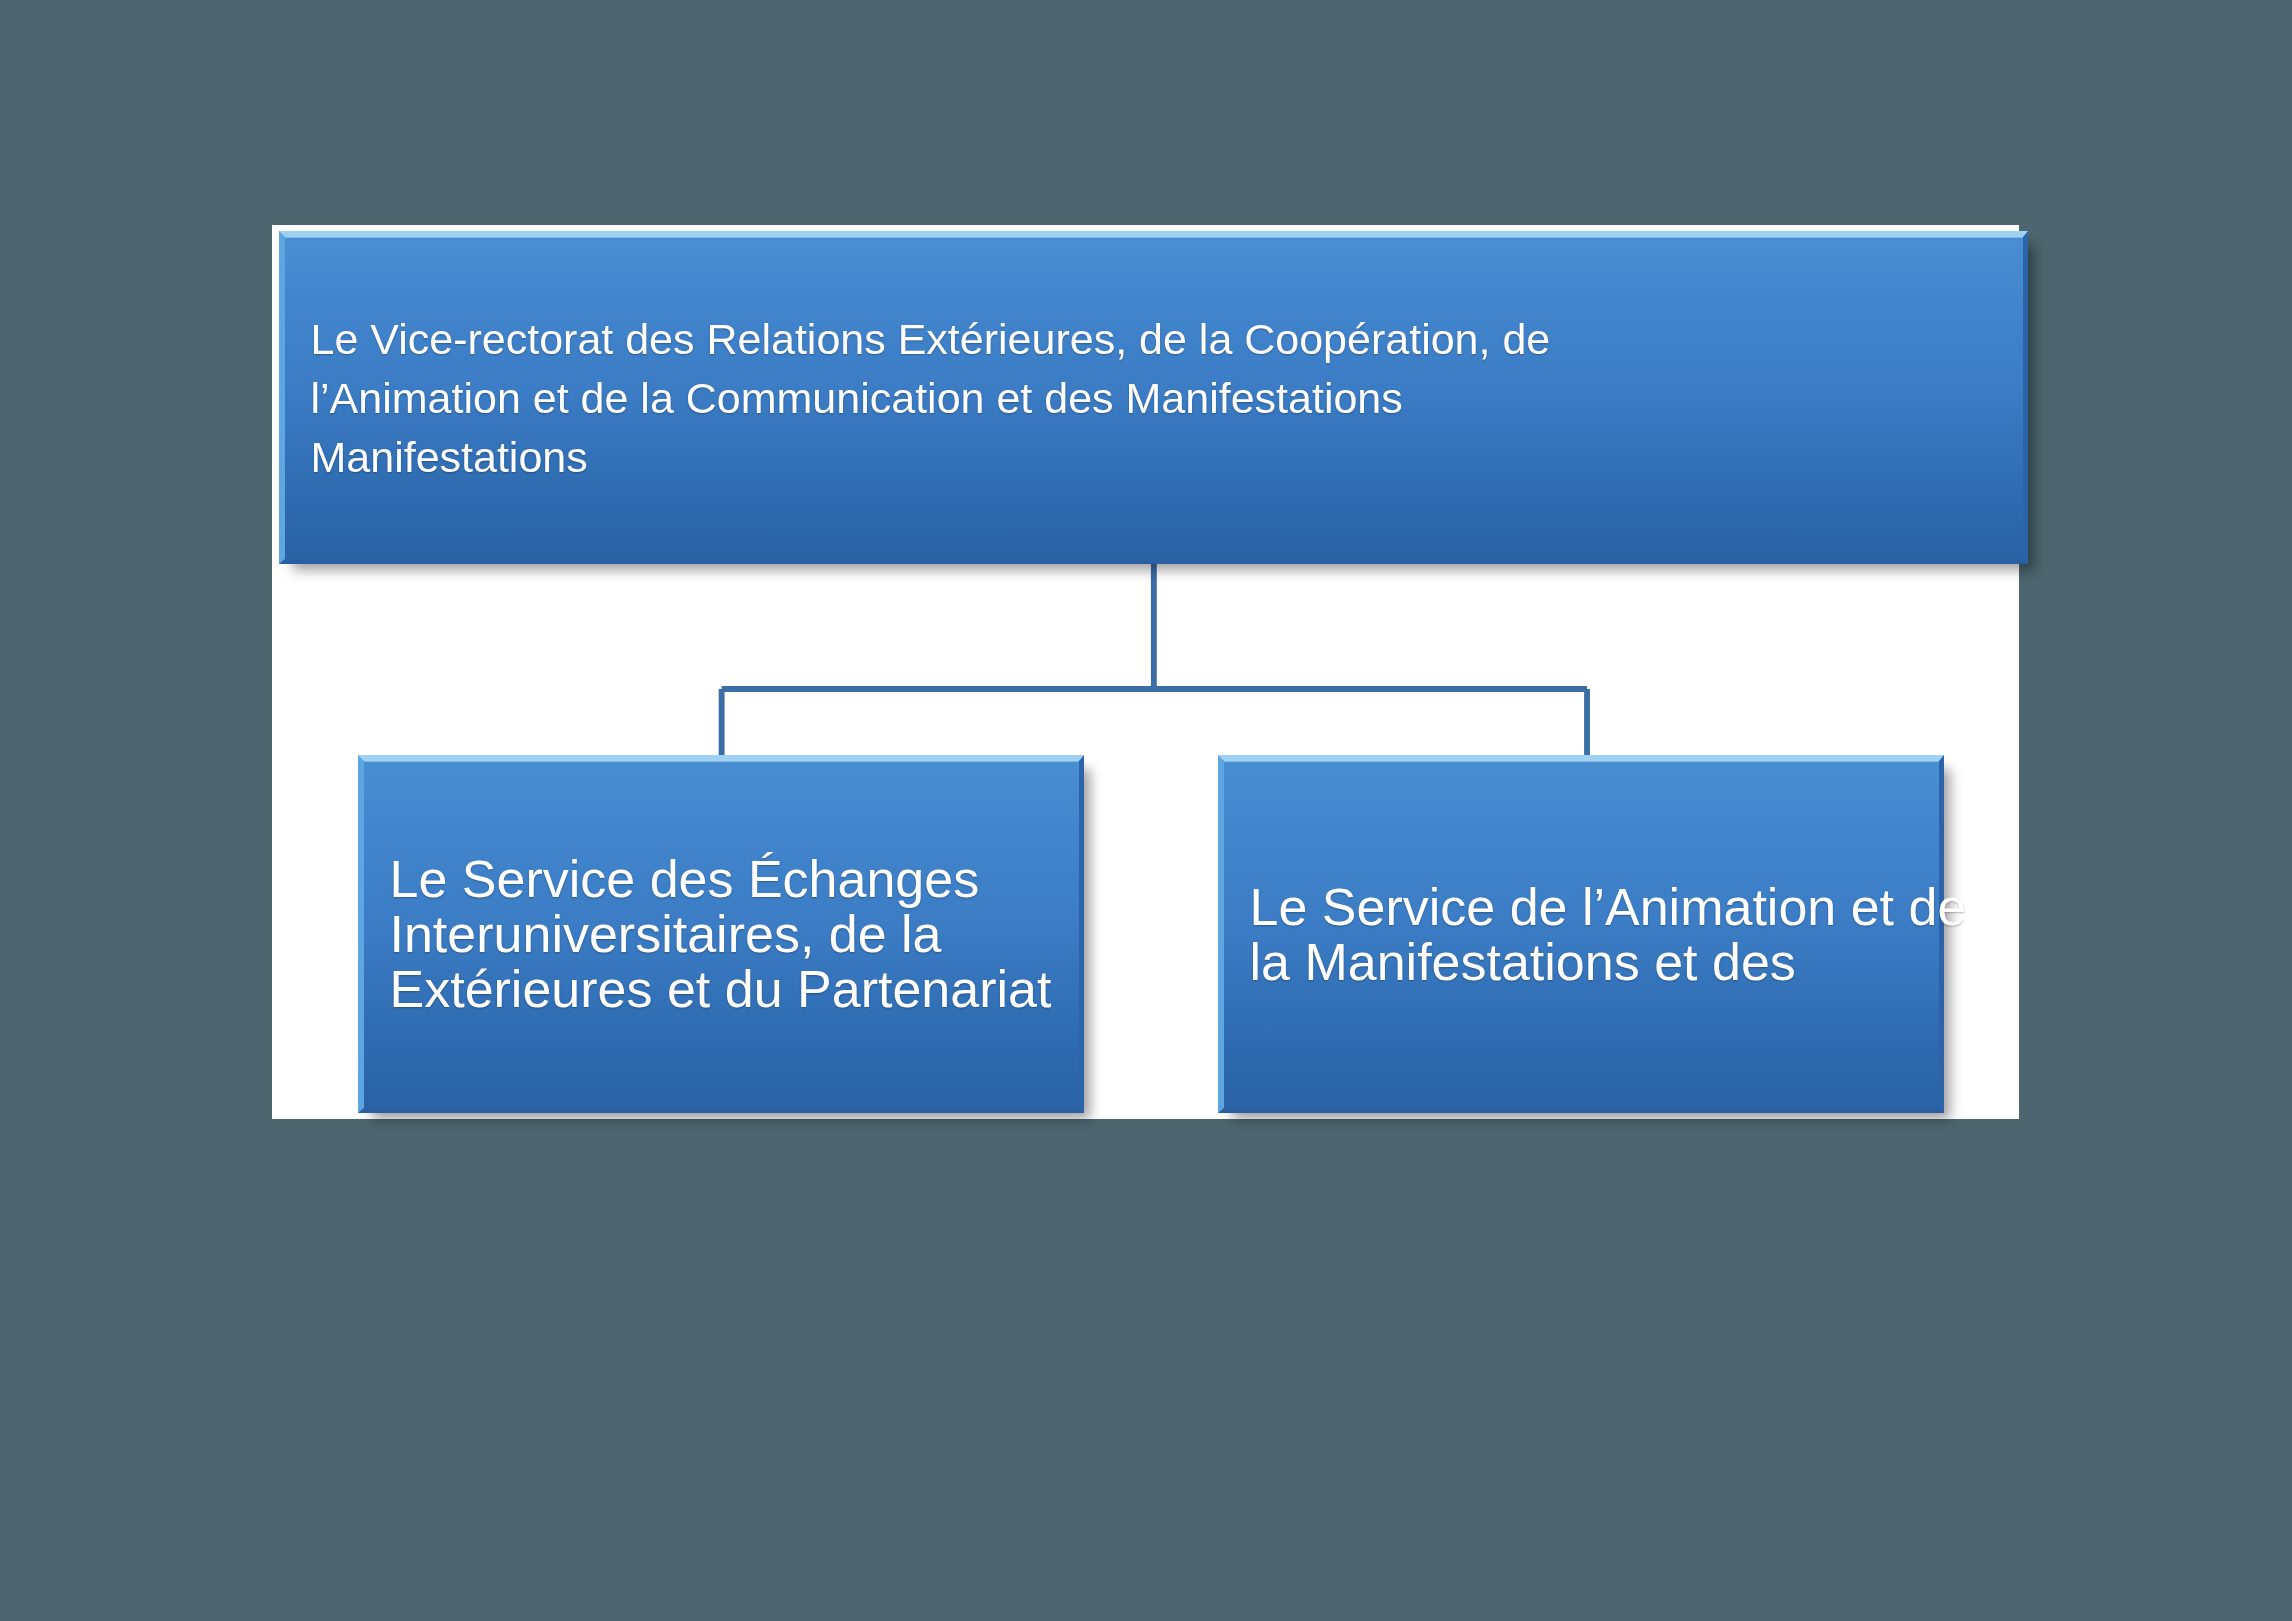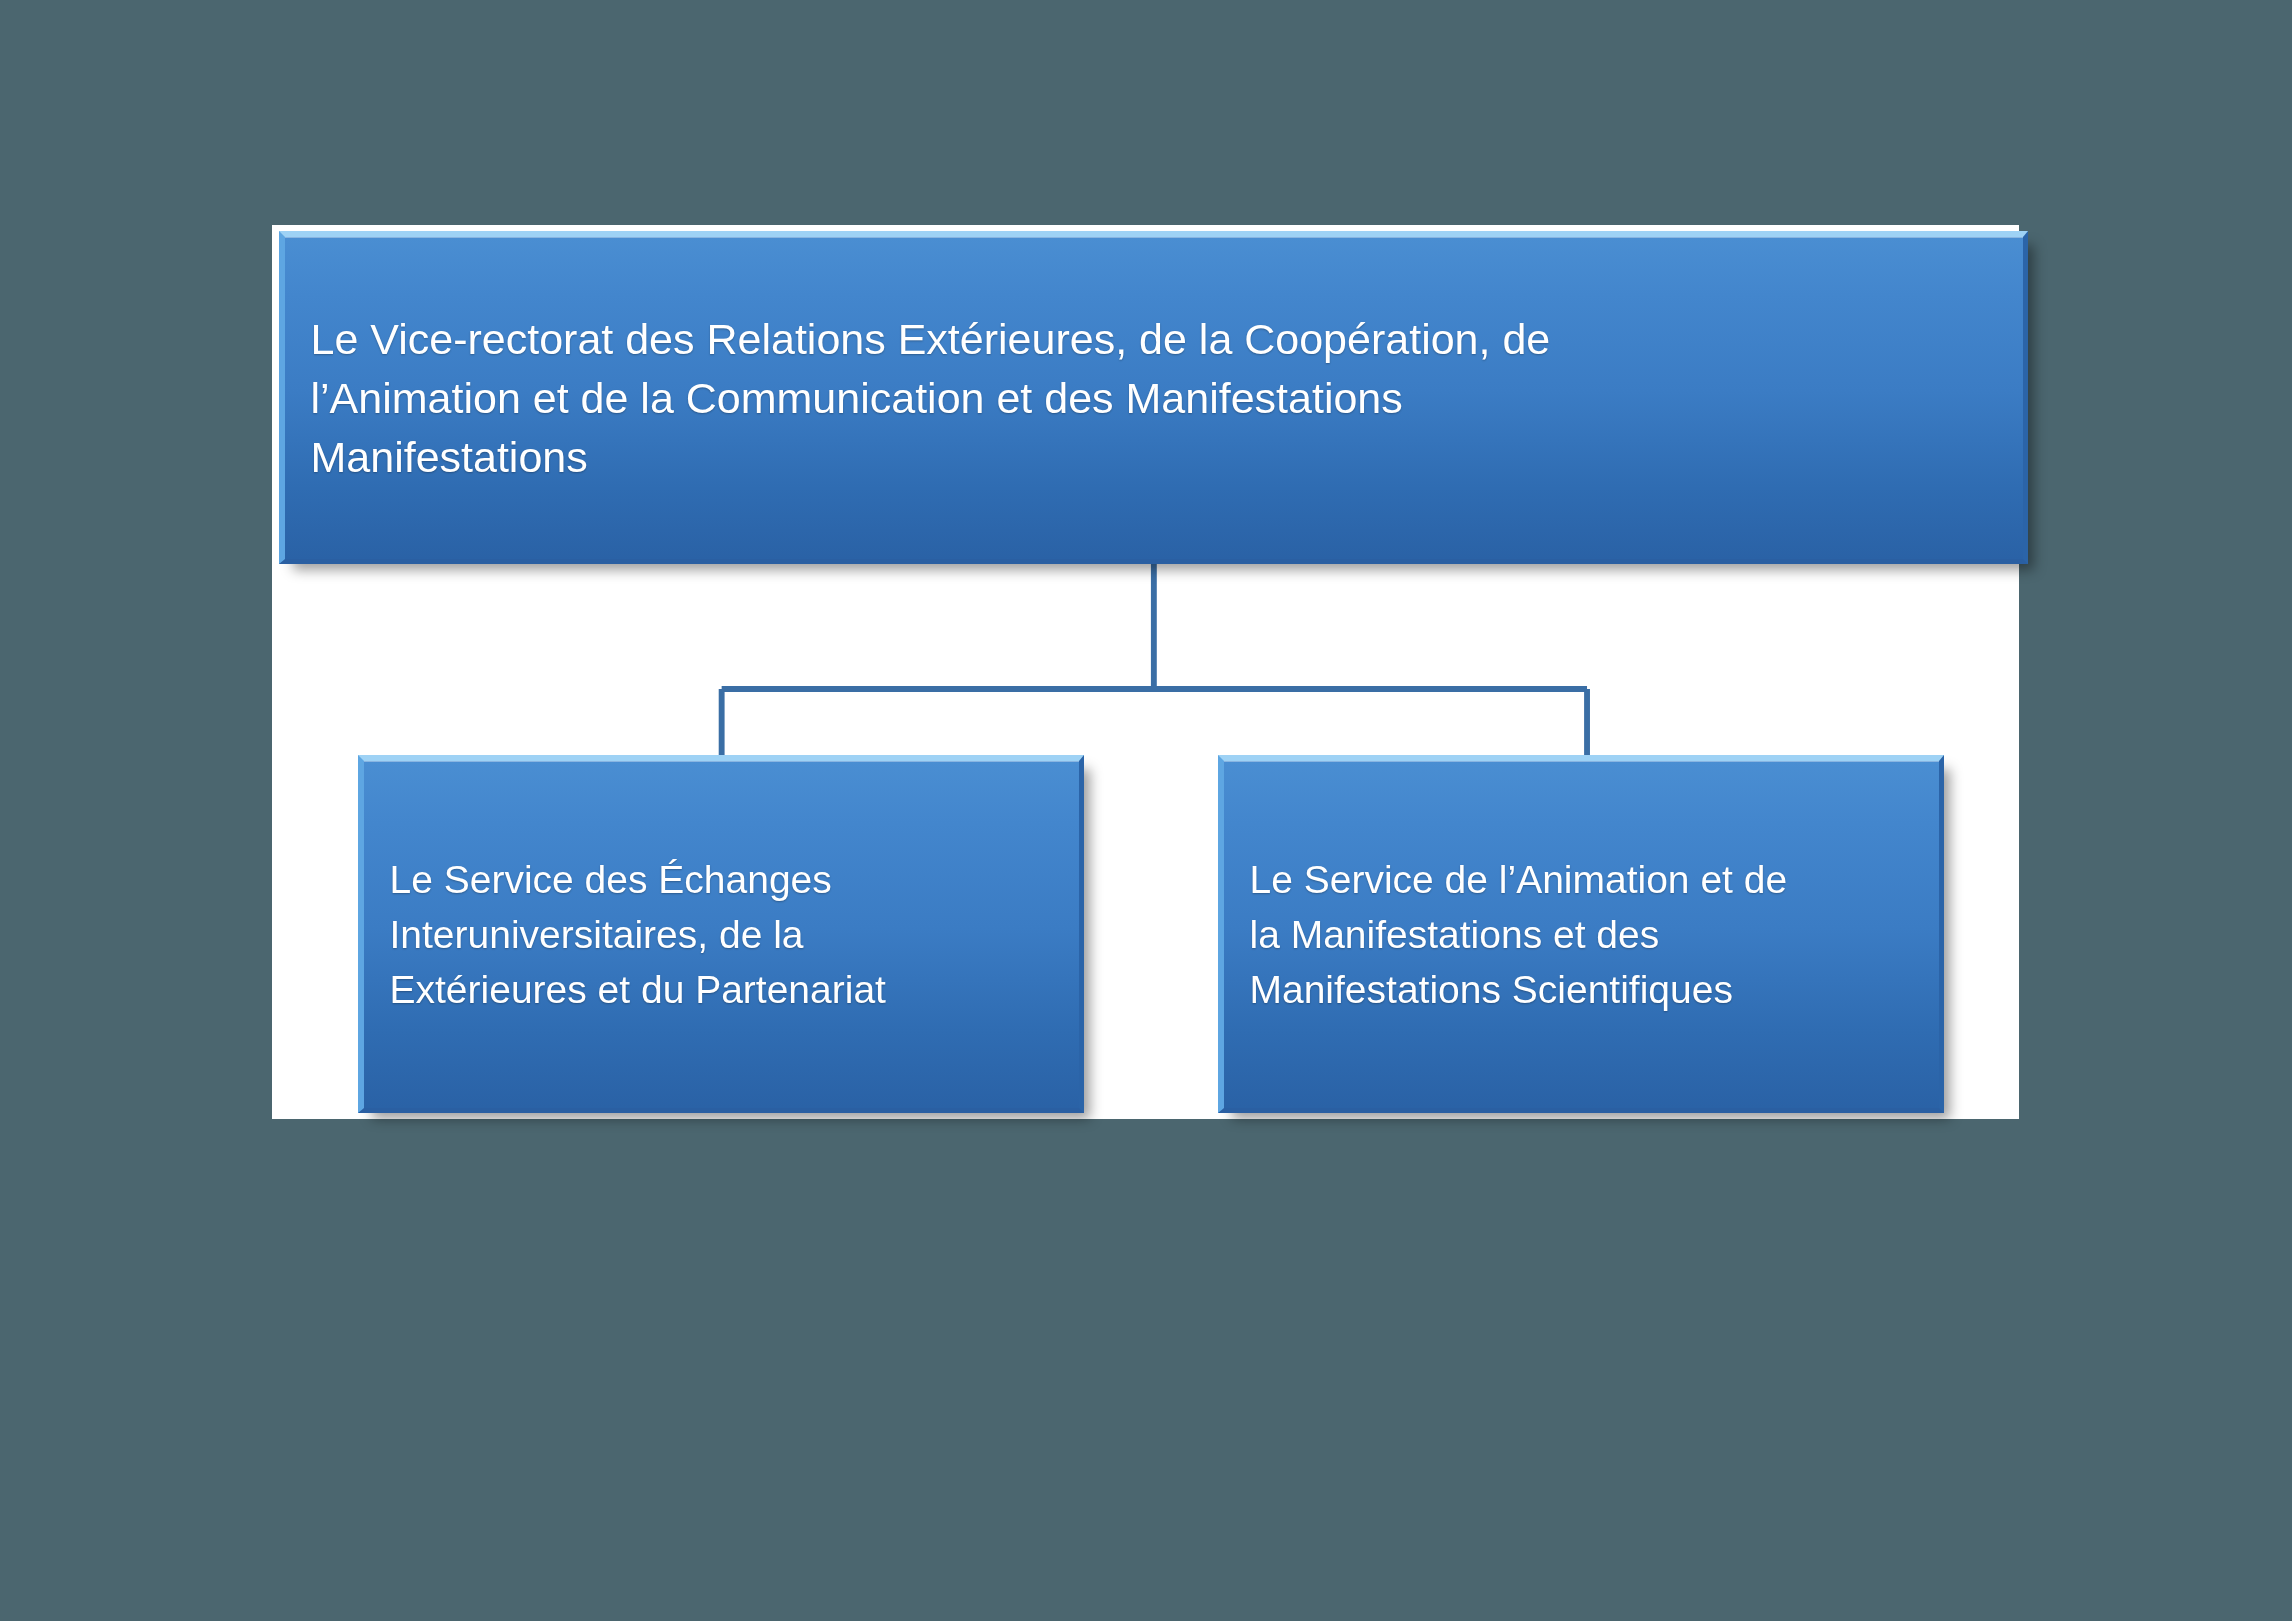--- a/index.html
+++ b/index.html
@@ -86,21 +86,21 @@
     font-size: 43px;
     line-height: 59px;
     font-weight: 400;
   }
 
   
   .child {
     width: 726px;
     height: 358px;
     top: 755px;
-    font-size: 39px;
+    font-size: 52px;
     line-height: 55px;
   }
   #node-child-left  { left: 358px; }
   #node-child-right { left: 1218px; }
 
   
   .conn { stroke: #3a6ea5; stroke-width: 6; fill: none; }
 </style>
 </head>
 <body style="background: rgb(75, 102, 111);">
@@ -133,18 +133,17 @@
       <span class="line">Le Service des Échanges</span>
       <span class="line">Interuniversitaires, de la</span>
       <span class="line">Extérieures et du Partenariat</span>
     </div>
   </div>
 
   <div class="node child" id="node-child-right">
     <div class="node-inner">
       <span class="line">Le Service de l’Animation et de</span>
       <span class="line">la Manifestations et des</span>
-      <span class="line">Manifestations Scientifiques</span>
     </div>
   </div>
 
 </div>
 
 
 </body></html>

